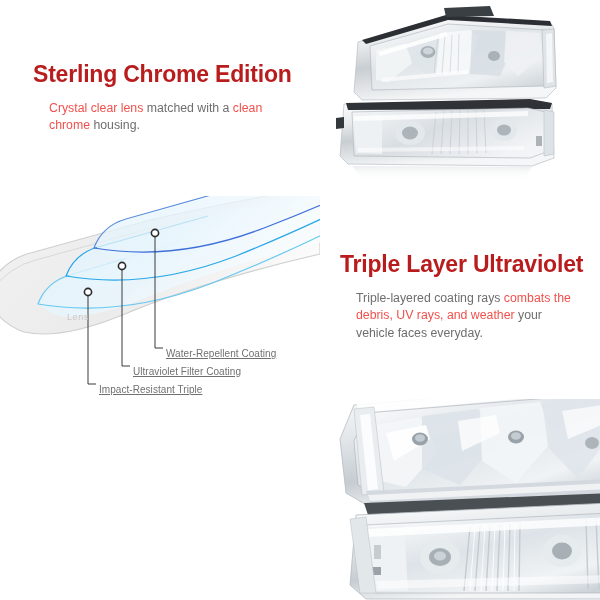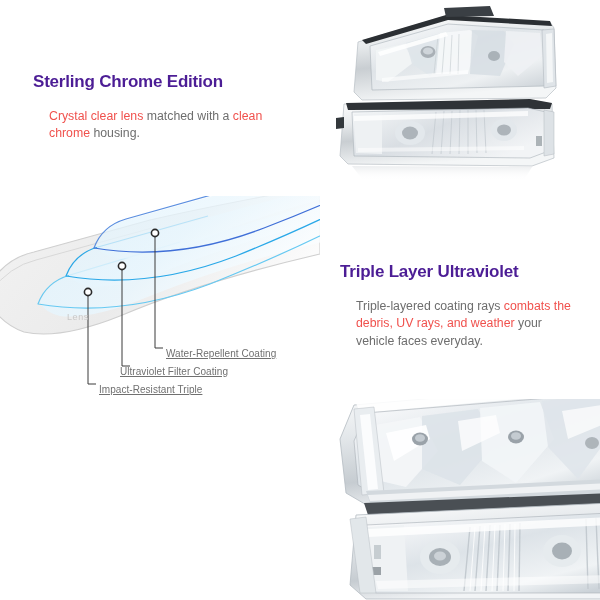--- a/index.html
+++ b/index.html
@@ -18,22 +18,22 @@
   #panel-2{top:195px;height:204px;}
   #panel-3{top:399px;height:201px;}
 
   .divider{position:absolute;left:0;width:600px;height:1px;background:#ececec;}
   #divider-1{top:195px;}
   #divider-2{top:399px;}
 
   
   .textblock{position:absolute;}
   .heading{
-    font-size:17px;font-weight:bold;color:#4c1d95;
-    letter-spacing:-0.2px;margin:8px 0 9px 0;line-height:20px;
+    font-size:23px;font-weight:bold;color:#b91c1c;
+    letter-spacing:-0.2px;margin:0 0 9px 0;line-height:20px;
     white-space:nowrap;
   }
   .body{
     font-size:12.3px;color:#6e6e6e;line-height:17.4px;margin:16px;
     max-width:215px;
   }
   .body .hl{color:#f0514d;}
 
   #text-1{left:33px;top:64px;}
   #text-2{left:340px;top:254px;}
@@ -49,21 +49,21 @@
 
   
   #lens-diagram{position:absolute;left:0;top:196px;width:320px;height:203px;}
   #lens-diagram svg{display:block;width:100%;height:100%;}
 
   .lead-label{
     position:absolute;font-size:10px;color:#707070;
     white-space:nowrap;letter-spacing:0.05px;text-decoration:underline;
   }
   #label-water{left:166px;top:348px;}
-  #label-uv{left:120px;top:366px;}
+  #label-uv{left:133px;top:366px;}
   #label-impact{left:99px;top:384px;}
   .lens-word{
     position:absolute;left:55px;top:312px;
     font-size:9px;color:#c9c9c9;letter-spacing:0.6px;margin-left:12px;
   }
 </style>
 </head>
 <body>
 
 <div class="page">

